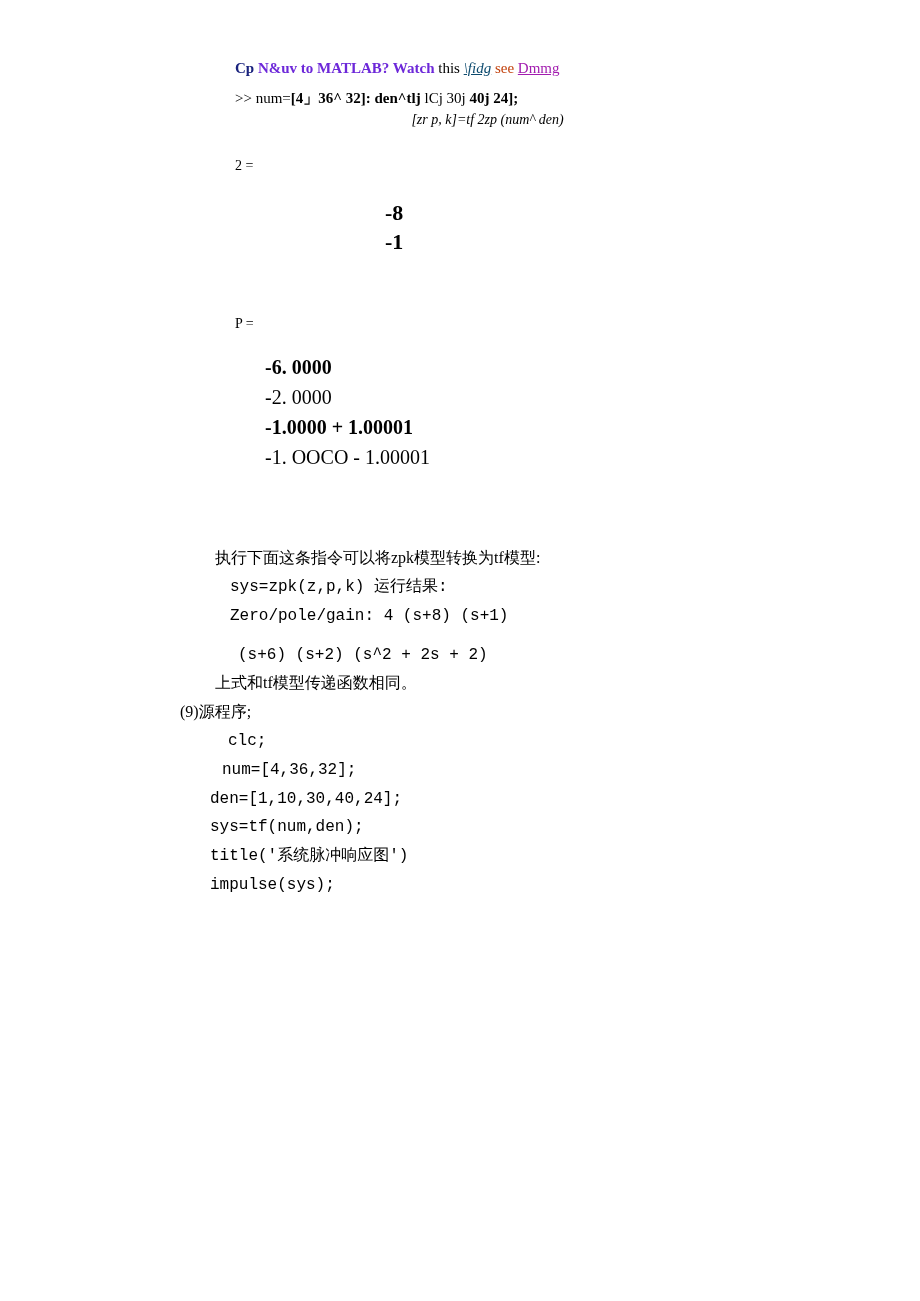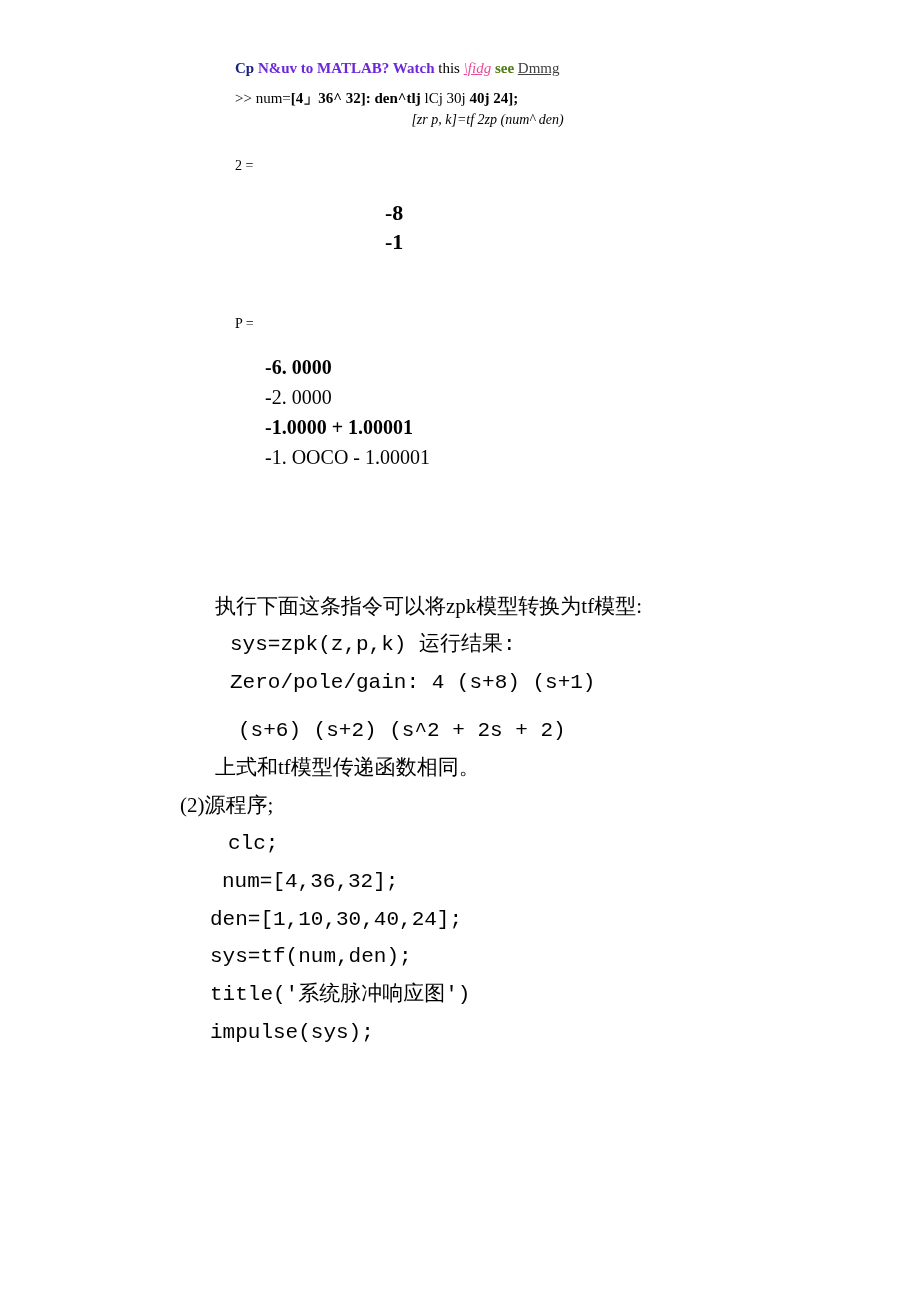--- a/index.html
+++ b/index.html
@@ -25,30 +25,30 @@
     }
     .header-line .navuv {
       color: #6d28d9;
       font-weight: bold;
       font-family: Liberation Serif, serif;
     }
     .header-line .watch {
       color: #000;
     }
     .header-line .fidg {
-      color: #ec4899;
+      color: #0c4a6e;
       font-style: italic;
       text-decoration: underline;
     }
     .header-line .see {
-      color: #4d7c0f;
-      font-weight: bold;
+      color: #c2410c;
+      font-weight: normal;
     }
     .header-line .dmmg {
-      color: #404040;
+      color: #a21caf;
       text-decoration: underline;
       text-align: right;
     }
     .cmd-line1 {
       font-size: 15px;
       margin-bottom: 4px;
     }
     .cmd-line1 .num {
       font-weight: bold;
     }
@@ -76,22 +76,22 @@
     }
     .p-values {
       margin-left: 30px;
       font-size: 20px;
       line-height: 1.5;
     }
     .p-values .bold {
       font-weight: bold;
     }
     .bottom-section {
-      margin-top: 116px;
-      font-size: 21px;
+      margin-top: 72px;
+      font-size: 16px;
       line-height: 1.8;
     }
     .bottom-section .indent1 {
       margin-left: 35px;
     }
     .bottom-section .mono-block {
       font-family: "Courier New", monospace;
       margin-left: 50px;
       white-space: pre;
     }
@@ -137,21 +137,21 @@
     </div>
   </div>
 
   <div class="bottom-section">
     <div class="indent1 chinese">执行下面这条指令可以将zpk模型转换为tf模型:</div>
     <div class="mono-block">sys=zpk(z,p,k) 运行结果:</div>
     <div class="mono-block">Zero/pole/gain: 4 (s+8) (s+1)</div>
     <div style="height:10px"></div>
     <div class="mono-block" style="margin-left:58px">(s+6) (s+2) (s^2 + 2s + 2)</div>
     <div class="indent1 chinese">上式和tf模型传递函数相同。</div>
-    <div class="indent-zero chinese">(2)源程序;</div>
+    <div class="indent-zero chinese">(9)源程序;</div>
     <div class="mono-block" style="margin-left:48px">clc;</div>
     <div class="mono-block" style="margin-left:42px">num=[4,36,32];</div>
     <div class="mono-block" style="margin-left:30px">den=[1,10,30,40,24];</div>
     <div class="mono-block" style="margin-left:30px">sys=tf(num,den);</div>
     <div class="mono-block" style="margin-left:30px">title('系统脉冲响应图')</div>
     <div class="mono-block" style="margin-left:30px">impulse(sys);</div>
   </div>
 
 </div>
 

